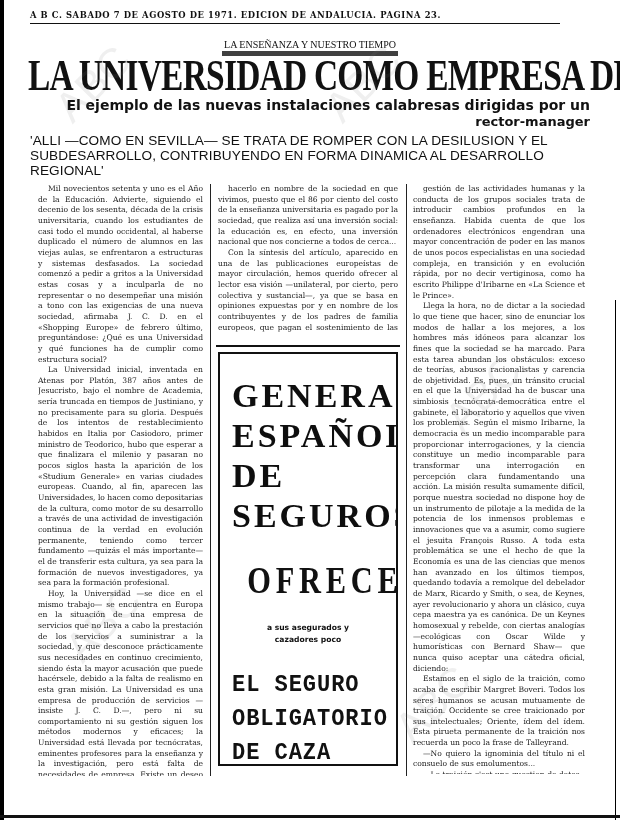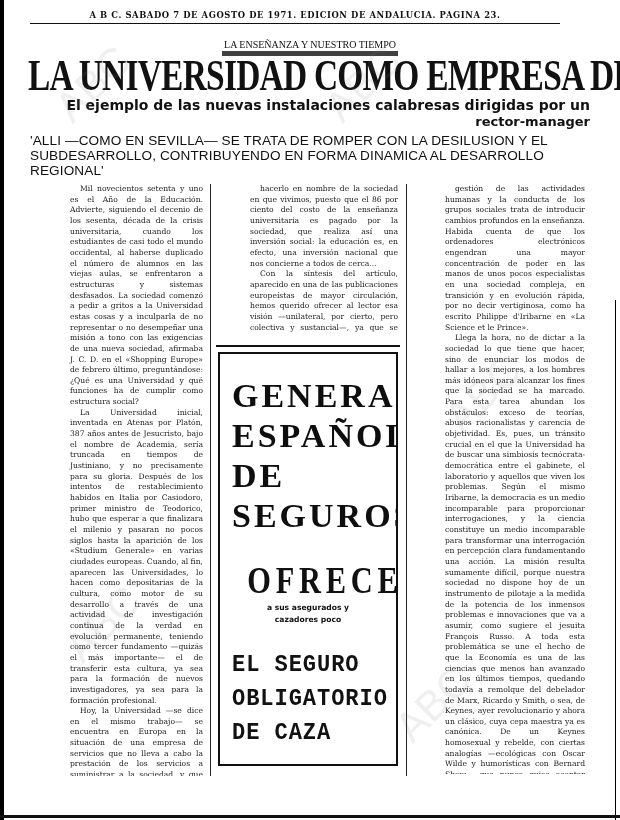--- a/index.html
+++ b/index.html
@@ -4,21 +4,21 @@
 <style>
   * { box-sizing: border-box; margin: 0; padding: 0; }
   html, body { width: 620px; height: 820px; background: #ffffff; overflow: hidden; }
   body { position: relative; font-family: "DejaVu Serif", serif; color: #111; }
 
   .left-edge { position: absolute; left: 0; top: 0; width: 4px; height: 820px; background: #000; }
   .right-edge { position: absolute; right: 4px; top: 300px; width: 1px; height: 520px; background: #000; }
 
   .masthead {
     position: absolute; left: 30px; top: 10px; width: 530px;
-    text-align: center; font-family: "DejaVu Serif", serif; font-weight: bold;
+    text-align: left; font-family: "DejaVu Serif", serif; font-weight: bold;
     font-size: 8.4px; letter-spacing: 0.6px; color: #111;
     border-bottom: 1.5px solid #111; padding-bottom: 3px;
   }
   .section-title {
     position: absolute; left: 0; top: 33px; width: 620px; text-align: center;
   }
   .section-title span {
     font-family: Liberation Serif, serif; font-size: 10px; color: #111;
     border-bottom: 5px solid #404040; padding: 0 2px 1px 2px;
   }
@@ -41,21 +41,21 @@
     position: absolute; left: 30px; top: 133px; width: 565px; 
     font-family: "Liberation Sans", sans-serif; font-size: 13.6px; line-height: 15px;
     letter-spacing: 0.1px; text-transform: uppercase;
   }
 
   .col {
     position: absolute; top: 184px;
     font-family: "DejaVu Serif", serif; font-size: 7.6px; line-height: 10.65px;
     text-align: justify; color: #1a1a1a; overflow: hidden;
   }
-  .col p { text-indent: 10px; margin-left: 32px; }
+  .col p { text-indent: 10px; }
   .col1 { left: 38px; width: 165px; height: 592px; }
   .col2 { left: 218px; width: 180px; height: 150px; }
   .col3 { left: 413px; width: 172px; height: 590px; }
   .col-rule { position: absolute; top: 184px; width: 1px; background: #222; }
 
   .ad {
     position: absolute; left: 218px; top: 352px; width: 180px; height: 414px;
     border: 2px solid #111; padding: 22px 12px 0 12px; overflow: hidden;
   }
   .ad-top-rule { position: absolute; left: 216px; top: 345px; width: 184px; height: 2px; background: #111; }
@@ -63,21 +63,21 @@
     font-family: "Liberation Serif", serif; font-weight: bold; font-size: 34px;
     line-height: 40px; letter-spacing: 3px; color: #0e0e0e;
   }
   .ad .offer {
     font-family: "Liberation Serif", serif; font-weight: bold; font-size: 38px;
     text-align: center; letter-spacing: 6px; margin-top: 22px;
     transform: scaleX(0.8); transform-origin: center;
   }
   .ad .small-center {
     font-family: "DejaVu Sans", sans-serif; font-weight: bold; font-size: 7.6px;
-    text-align: center; line-height: 12px; margin-top: 0;
+    text-align: center; line-height: 12px; margin-top: 20px;
   }
   .ad .product {
     font-family: "Liberation Mono", monospace; font-weight: bold; font-size: 24px;
     line-height: 34px; letter-spacing: 1px; margin-top: 22px;
     transform: scaleX(0.92); transform-origin: left top;
   }
 
   .watermark {
     position: absolute; font-family: "Liberation Sans", sans-serif; font-size: 42px;
     color: rgba(120,120,120,0.12); transform: rotate(-45deg); pointer-events: none;

